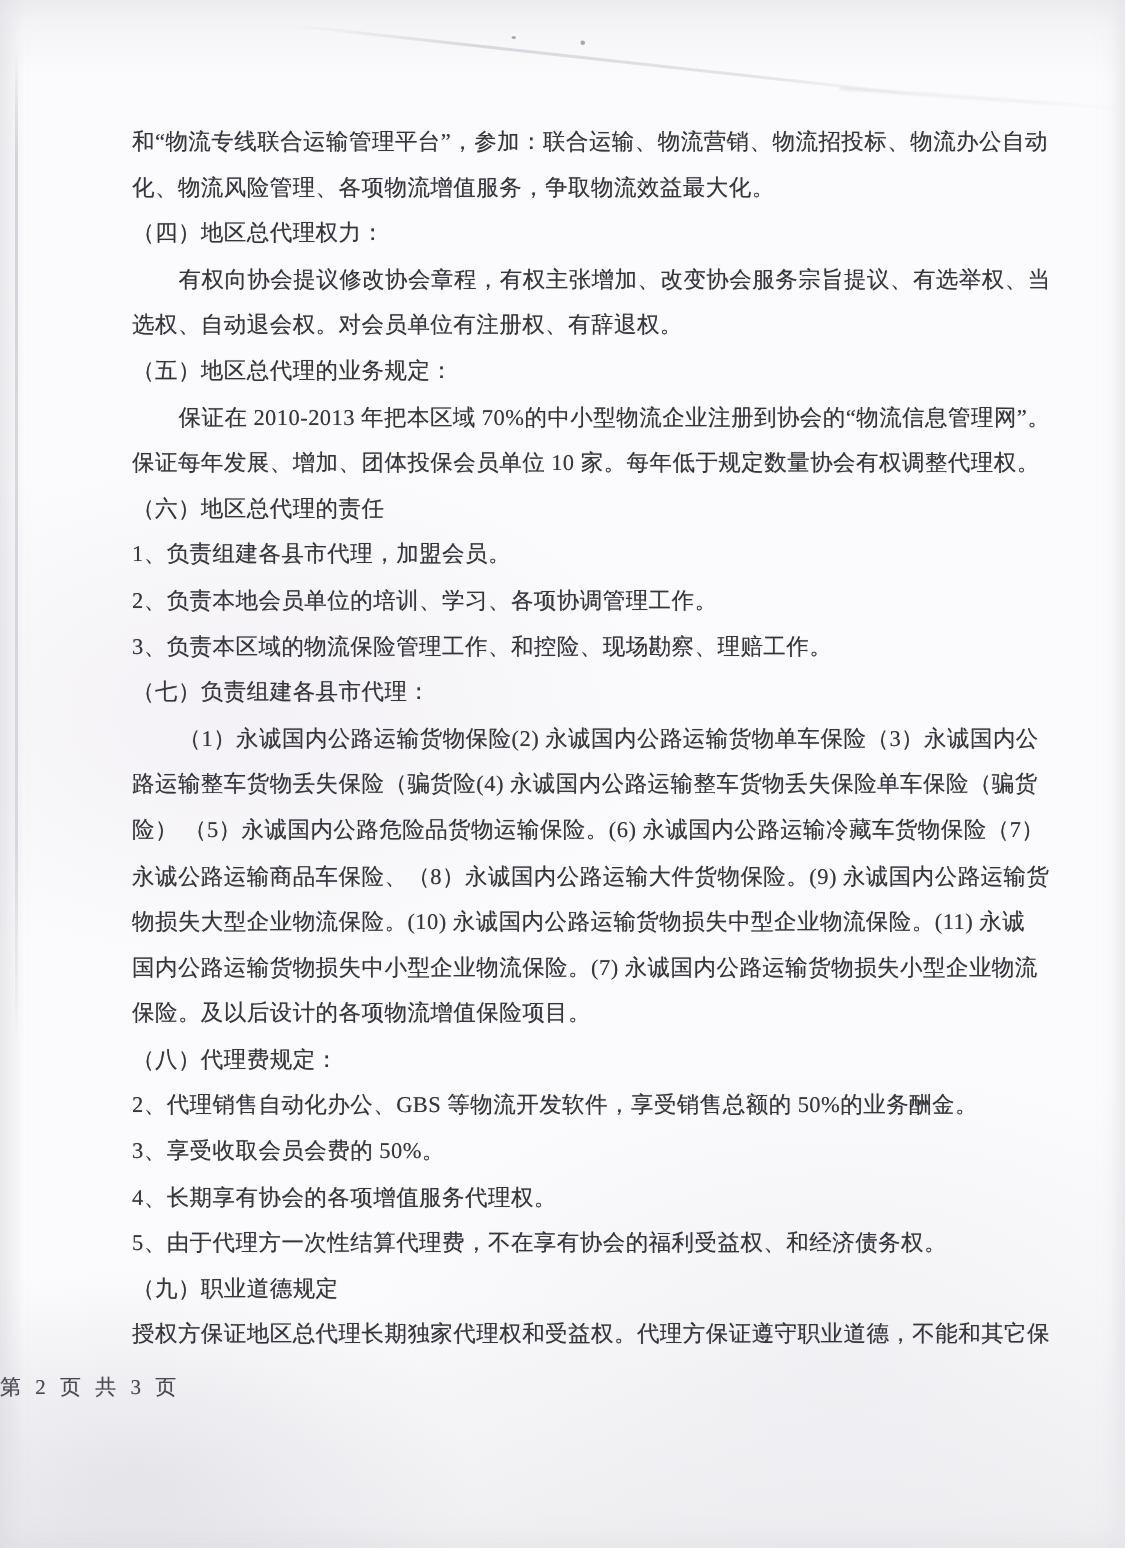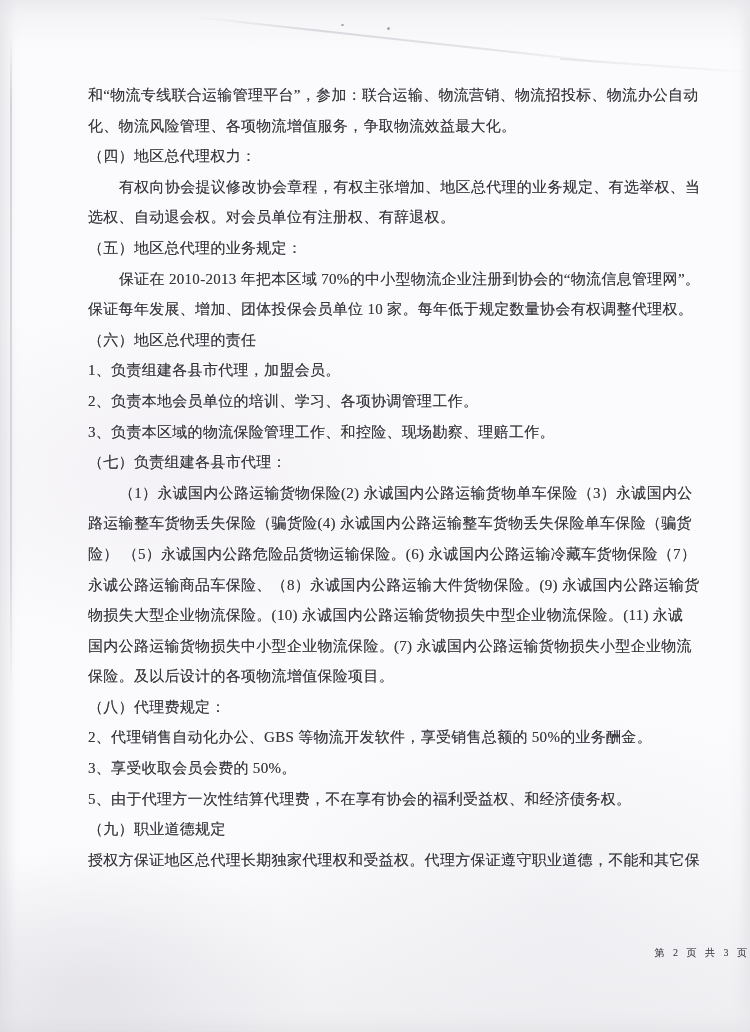--- a/index.html
+++ b/index.html
@@ -81,62 +81,63 @@
     color: #37363c;
     letter-spacing: 0.3px;
     text-shadow: 0 0 0.5px rgba(55,54,60,0.55);
   }
   .line { white-space: nowrap; height: 30.6px; }
   .line.indent { padding-left: 31px; }
 
   .page-footer {
     position: absolute;
     left: 0;
-    top: 946px;
+    top: 916px;
     width: 750px;
-    text-align: right;
-    font-size: 10px;
+    text-align: left;
+    font-size: 14px;
     letter-spacing: 3px;
     color: #4b4a52;
     text-shadow: 0 0 0.5px rgba(75,74,82,0.5);
   }
 </style>
 </head>
 <body>
 
 <div class="scan">
   <div class="edge-line"></div>
   <div class="crease-a"></div>
   <div class="crease-b"></div>
   <div class="speck speck-1"></div>
   <div class="speck speck-2"></div>
 
   <div class="doc-body">
       <div class="line">和“物流专线联合运输管理平台”，参加：联合运输、物流营销、物流招投标、物流办公自动</div>
       <div class="line">化、物流风险管理、各项物流增值服务，争取物流效益最大化。</div>
       <div class="line">（四）地区总代理权力：</div>
-      <div class="line indent">有权向协会提议修改协会章程，有权主张增加、地区总代理的业务规定、有选举权、当</div>
+      <div class="line indent">有权向协会提议修改协会章程，有权主张增加、改变协会服务宗旨提议、有选举权、当</div>
       <div class="line">选权、自动退会权。对会员单位有注册权、有辞退权。</div>
       <div class="line">（五）地区总代理的业务规定：</div>
       <div class="line indent">保证在 2010-2013 年把本区域 70%的中小型物流企业注册到协会的“物流信息管理网”。</div>
       <div class="line">保证每年发展、增加、团体投保会员单位 10 家。每年低于规定数量协会有权调整代理权。</div>
       <div class="line">（六）地区总代理的责任</div>
       <div class="line">1、负责组建各县市代理，加盟会员。</div>
       <div class="line">2、负责本地会员单位的培训、学习、各项协调管理工作。</div>
       <div class="line">3、负责本区域的物流保险管理工作、和控险、现场勘察、理赔工作。</div>
       <div class="line">（七）负责组建各县市代理：</div>
       <div class="line indent">（1）永诚国内公路运输货物保险(2) 永诚国内公路运输货物单车保险（3）永诚国内公</div>
       <div class="line">路运输整车货物丢失保险（骗货险(4) 永诚国内公路运输整车货物丢失保险单车保险（骗货</div>
       <div class="line">险） （5）永诚国内公路危险品货物运输保险。(6) 永诚国内公路运输冷藏车货物保险（7）</div>
       <div class="line">永诚公路运输商品车保险、（8）永诚国内公路运输大件货物保险。(9) 永诚国内公路运输货</div>
       <div class="line">物损失大型企业物流保险。(10) 永诚国内公路运输货物损失中型企业物流保险。(11) 永诚</div>
       <div class="line">国内公路运输货物损失中小型企业物流保险。(7) 永诚国内公路运输货物损失小型企业物流</div>
       <div class="line">保险。及以后设计的各项物流增值保险项目。</div>
       <div class="line">（八）代理费规定：</div>
       <div class="line">2、代理销售自动化办公、GBS 等物流开发软件，享受销售总额的 50%的业务酬金。</div>
       <div class="line">3、享受收取会员会费的 50%。</div>
+      <div class="line">4、长期享有协会的各项增值服务代理权。</div>
       <div class="line">5、由于代理方一次性结算代理费，不在享有协会的福利受益权、和经济债务权。</div>
       <div class="line">（九）职业道德规定</div>
       <div class="line">授权方保证地区总代理长期独家代理权和受益权。代理方保证遵守职业道德，不能和其它保</div>
     </div>
 
   <div class="page-footer">第 2 页 共 3 页</div>
 </div>
 
 </body></html>

